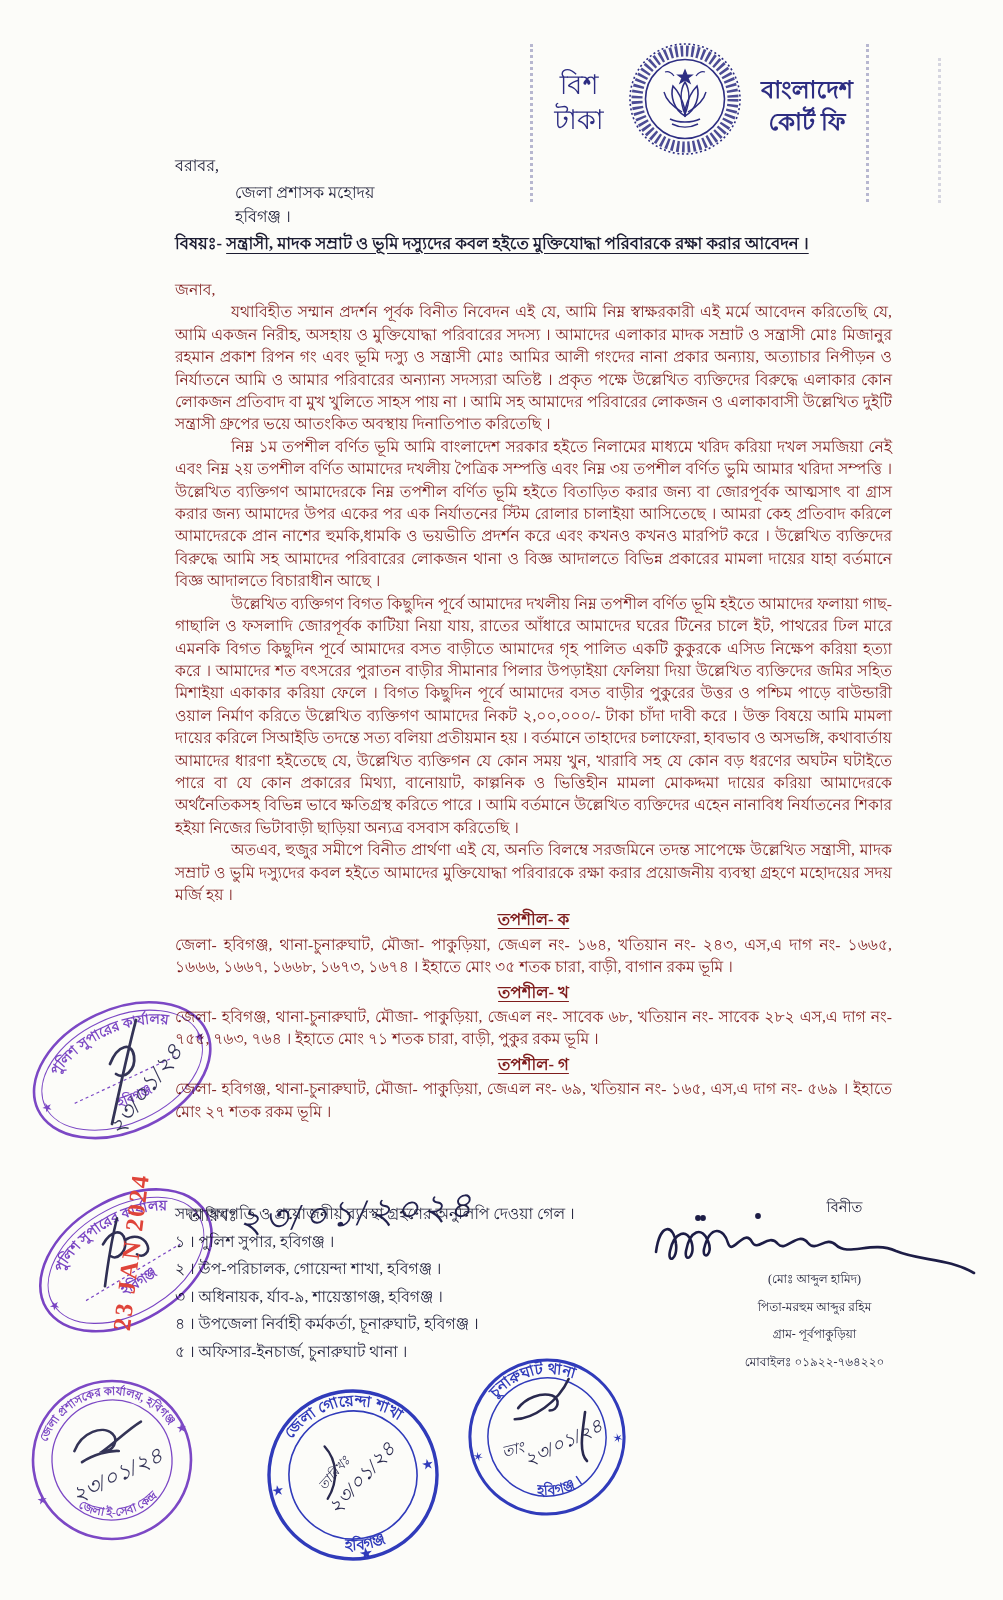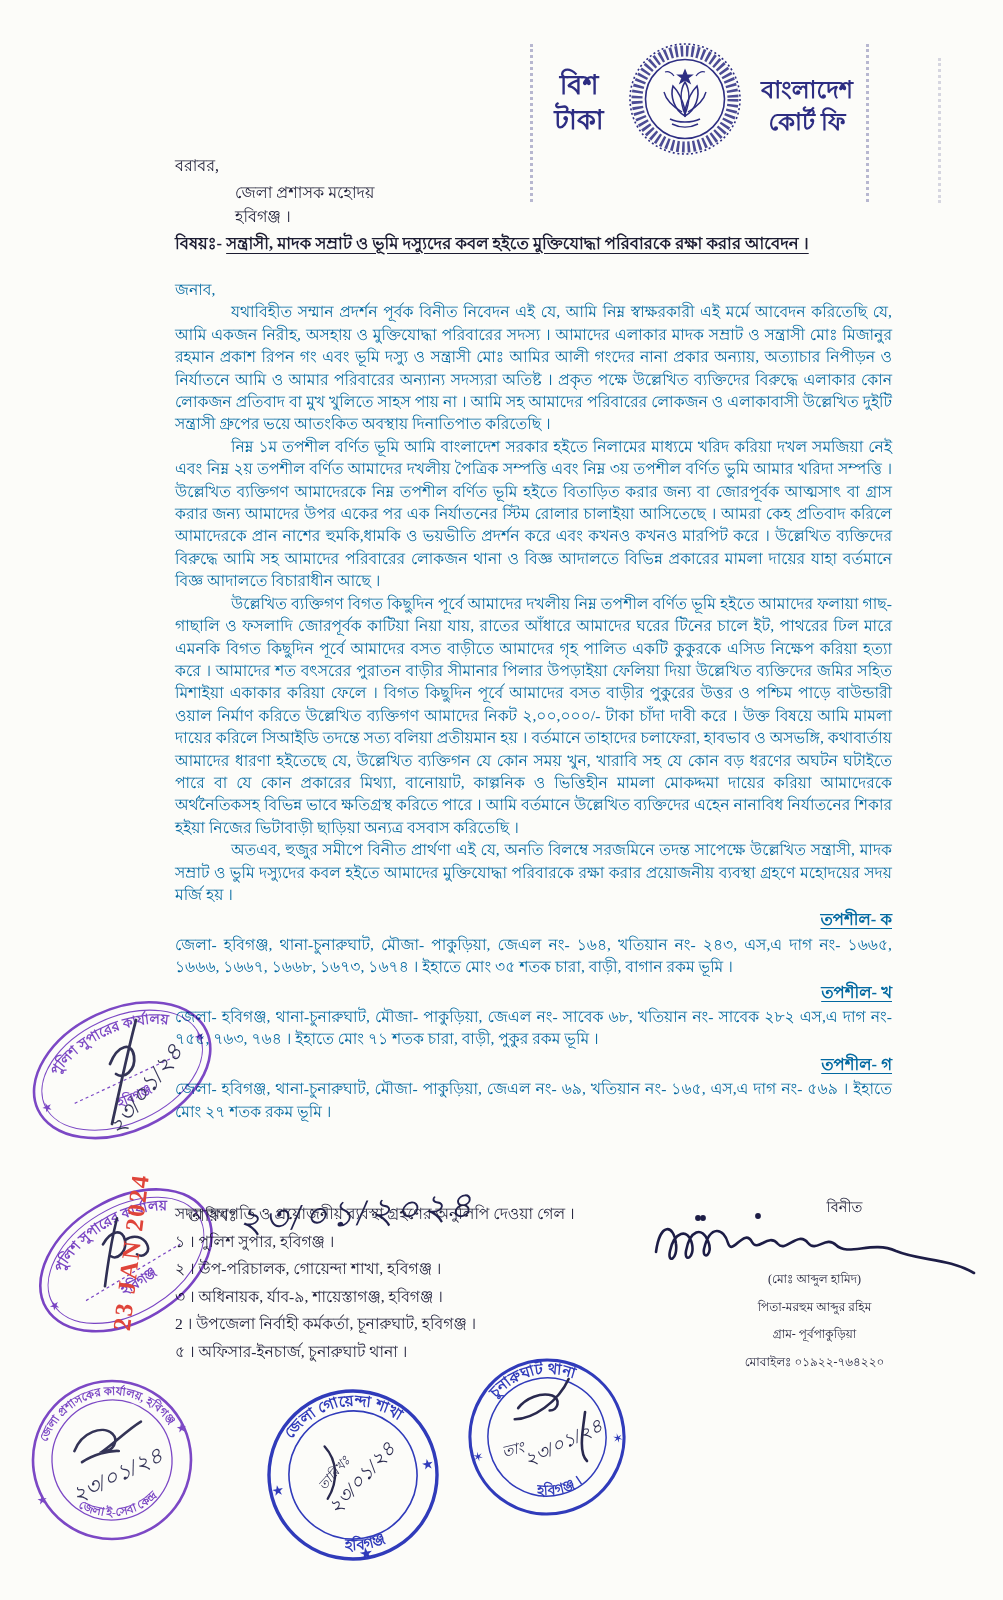--- a/index.html
+++ b/index.html
@@ -8,37 +8,37 @@
     background:#fcfcf9;overflow:hidden;
     font-family:"Liberation Serif", serif;
     color:#22223a;
   }
   
   .court-fee{position:absolute;left:528px;top:40px;width:345px;height:170px;}
   .perf{position:absolute;top:4px;height:158px;width:0;border-left:3px dotted #9a9ac0;opacity:.7;}
   .perf.l{left:2px;} .perf.r{right:4px;}
   .perf-far{position:absolute;left:938px;top:58px;height:145px;width:0;border-left:3px dotted #b8b8cc;opacity:.55;}
   .cf-denom{position:absolute;left:12px;top:28px;width:78px;text-align:center;
-    font-size:27px;line-height:1.3;font-weight:bold;color:#2d2d82;}
+    font-size:27px;line-height:1.3;font-weight:normal;color:#2d2d82;}
   .cf-label{position:absolute;left:220px;top:34px;width:118px;text-align:center;
     font-size:24px;line-height:1.35;font-weight:bold;color:#2d2d82;}
   .cf-emblem{position:absolute;left:98px;top:0px;}
   
   .t{position:absolute;white-space:nowrap;}
   .addr-to{left:175px;top:153px;font-size:16px;}
   .addr-1{left:235px;top:180px;font-size:16px;}
   .addr-2{left:235px;top:204px;font-size:16px;}
   .subject{position:absolute;left:175px;top:231px;width:725px;font-size:16.5px;font-weight:bold;color:#1c1c32;}
   .subject .sub-text{text-decoration:underline;text-underline-offset:4px;}
   
   .body-col{position:absolute;left:175px;top:279px;width:717px;
-    font-size:15.6px;line-height:22.4px;text-align:justify;color:#0369a1;}
+    font-size:15.6px;line-height:22.4px;text-align:justify;color:#7f1d1d;}
   .body-col p{margin:0;}
   .body-col p.para{text-indent:56px;}
-  .sched-title{text-align:right;font-weight:bold;font-size:16.5px;
+  .sched-title{text-align:center;font-weight:bold;font-size:16.5px;
     text-decoration:underline;text-underline-offset:3px;margin:3px 0 2px 0;}
   
   .date-label{left:188px;top:1203px;font-size:16px;}
   .hand-date{position:absolute;left:238px;top:1185px;font-size:36px;
     font-style:italic;color:#23234f;transform:rotate(-4deg);letter-spacing:3px;white-space:nowrap;}
   
   .cc{position:absolute;left:175px;top:1200px;width:540px;font-size:15.6px;line-height:27.5px;color:#20203a;}
   .cc div{white-space:nowrap;}
   
   .pet{position:absolute;left:652px;top:1196px;width:325px;text-align:center;color:#20203a;}
@@ -112,21 +112,21 @@
   </div>
 
   <div class="t date-label">তারিখঃ</div>
   <div class="hand-date hand">২৩/০১/২০২৪</div>
 
   <div class="cc">
     <div>সদয় অবগতি ও প্রয়োজনীয় ব্যবস্থা গ্রহণের অনুলিপি দেওয়া গেল ।</div>
     <div>১ । পুলিশ সুপার, হবিগঞ্জ ।</div>
     <div>২ । উপ-পরিচালক, গোয়েন্দা শাখা, হবিগঞ্জ ।</div>
     <div>৩ । অধিনায়ক, র্যাব-৯, শায়েস্তাগঞ্জ, হবিগঞ্জ ।</div>
-    <div>2 । উপজেলা নির্বাহী কর্মকর্তা, চূনারুঘাট, হবিগঞ্জ ।</div>
+    <div>৪ । উপজেলা নির্বাহী কর্মকর্তা, চূনারুঘাট, হবিগঞ্জ ।</div>
     <div>৫ । অফিসার-ইনচার্জ, চুনারুঘাট থানা ।</div>
   </div>
 
   <div class="pet">
     <div class="vinit">বিনীত</div>
     <svg class="sig-svg" width="345" height="85" viewBox="0 0 345 85">
       <g stroke="#1d1d46" stroke-width="2.6" fill="none" stroke-linecap="round">
         <path d="M16,50 C20,20 34,22 36,42 C38,58 27,62 30,49 C34,30 48,25 52,42 C55,56 44,61 46,49 C50,28 62,24 68,39 C74,53 62,59 64,47 C70,22 84,26 88,41 C92,55 104,25 112,40 C118,51 128,30 138,42 C146,51 158,28 168,41 C176,51 186,33 196,43 C208,55 232,38 256,49 C280,59 308,56 334,71"></path>
         <circle cx="58" cy="16" r="1.6" fill="#1d1d46"></circle>
         <circle cx="63" cy="16" r="1.6" fill="#1d1d46"></circle>

